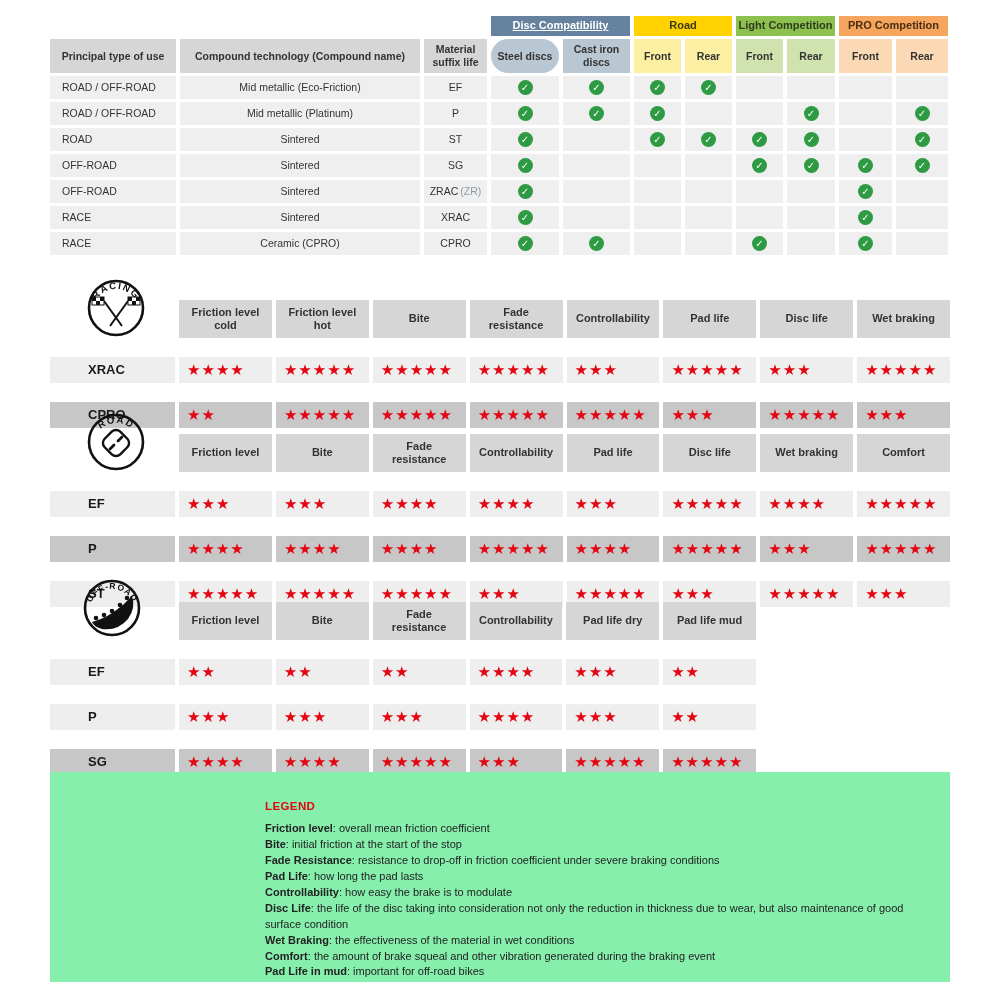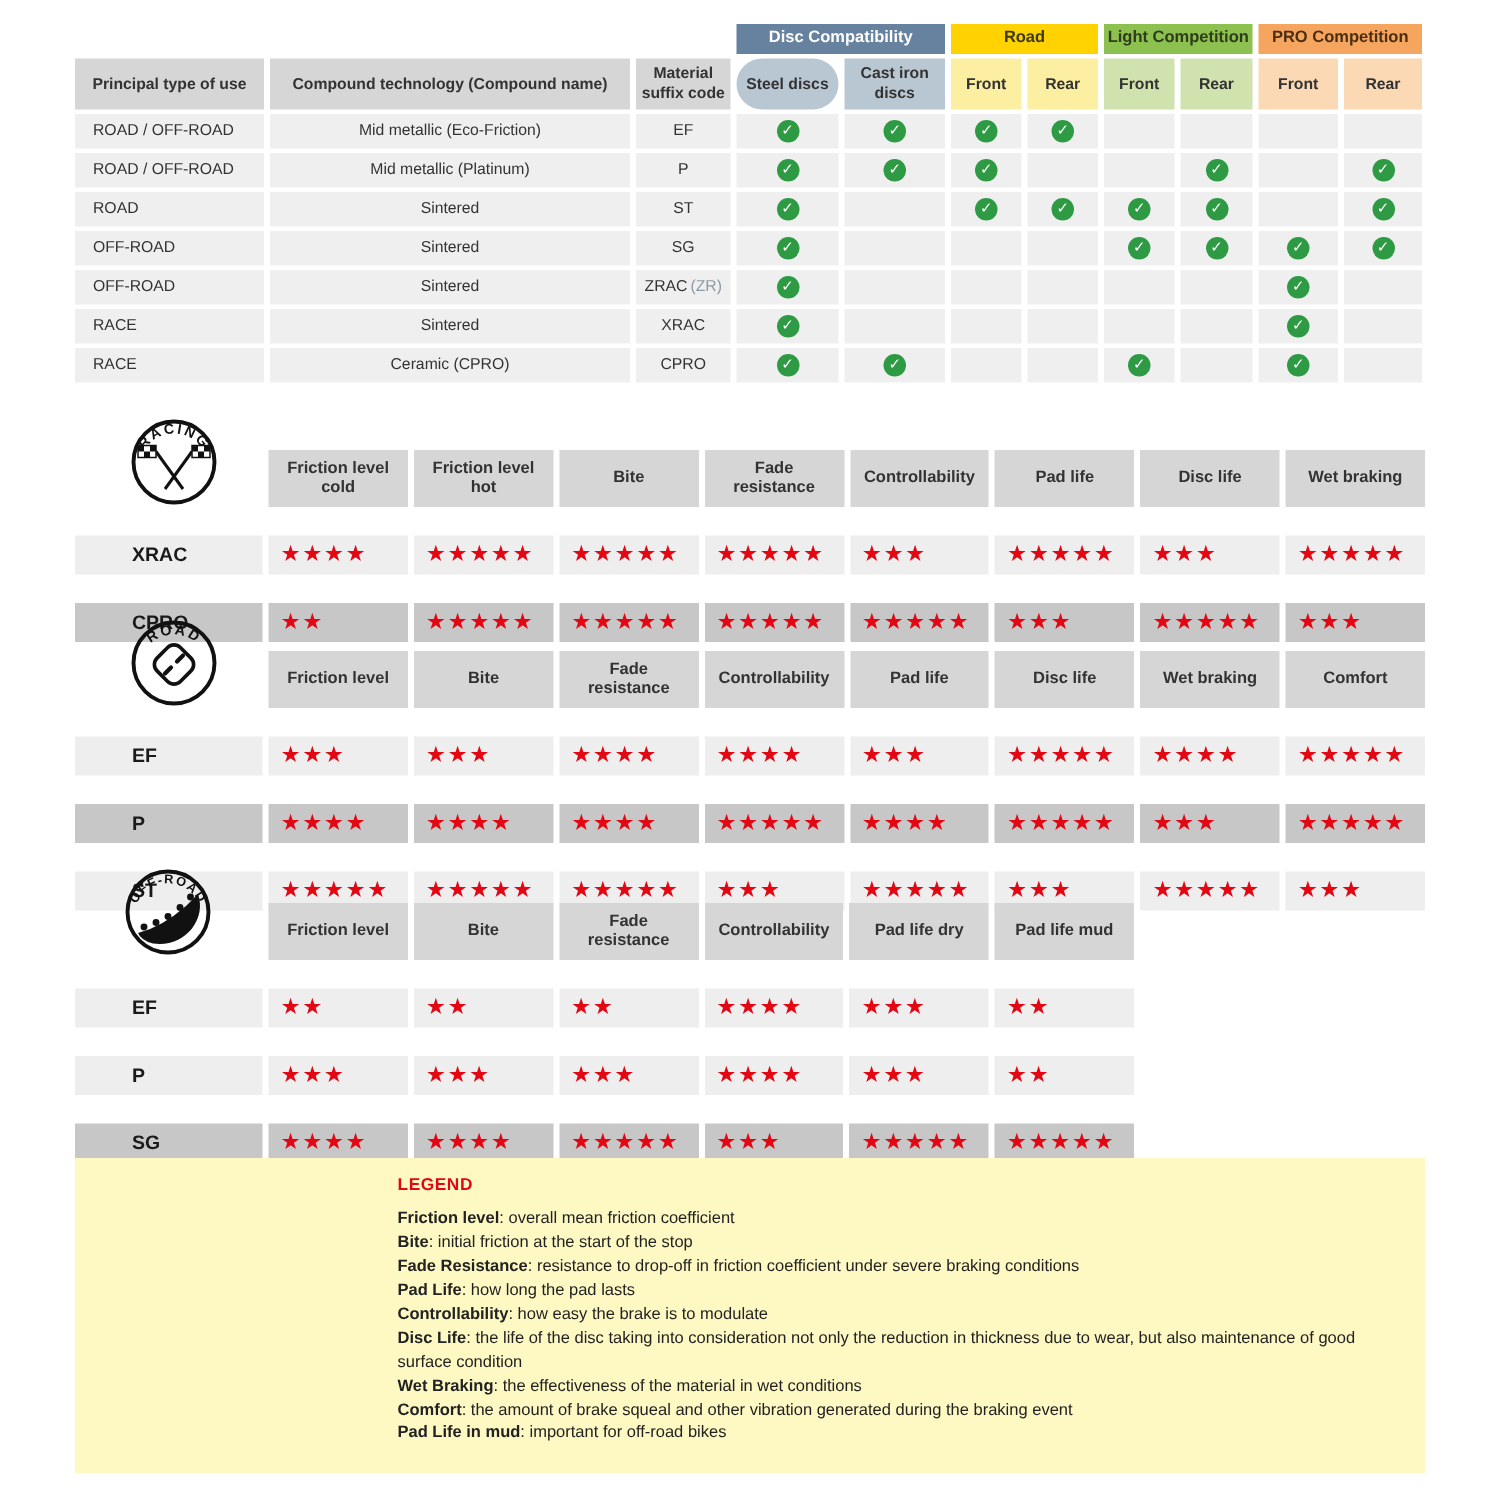--- a/index.html
+++ b/index.html
@@ -36,40 +36,40 @@
     justify-content:flex-start;padding-left:8px;white-space:nowrap}
   .star-grid .dark{background:#c7c7c7}
 
   
   .section-icon{position:absolute}
   #icon-racing{left:84px;top:274px}
   #icon-road{left:84px;top:408px}
   #icon-offroad{left:80px;top:574px}
 
   
-  #legend{position:absolute;left:50px;top:772px;width:900px;height:210px;background:#fef9c3;
-    padding:12px 40px 0 215px;box-sizing:border-box;font-size:11px;color:#222}
+  #legend{position:absolute;left:50px;top:772px;width:900px;height:210px;background:#86efac;
+    padding:28px 40px 0 215px;box-sizing:border-box;font-size:11px;color:#222}
   #legend .title{color:#e30613;font-weight:700;font-size:11.5px;letter-spacing:.4px;margin-bottom:9px}
   .legend-item{line-height:1.45}
   .legend-item b{font-weight:700}
 </style>
 </head>
 <body>
 
 <div id="page">
 
   <div id="compat-grid" class="grid">
       <div class="cell spacer" style="grid-column: 1 / span 3;"></div>
-      <div class="cell group" style="grid-column: 4 / span 2; background: rgb(102, 130, 158); color: rgb(255, 255, 255);">Disc Compatibility</div>
+      <div class="cell group" style="grid-column: 4 / span 2; background: rgb(102, 130, 158); color: rgb(255, 255, 255); text-decoration: underline;">Disc Compatibility</div>
       <div class="cell group" style="grid-column: 6 / span 2; background: rgb(255, 210, 0); color: rgb(61, 58, 16);">Road</div>
       <div class="cell group" style="grid-column: 8 / span 2; background: rgb(140, 192, 79); color: rgb(47, 59, 29);">Light Competition</div>
       <div class="cell group" style="grid-column: 10 / span 2; background: rgb(246, 165, 94); color: rgb(74, 45, 18);">PRO Competition</div>
       <div class="cell hdr">Principal type of use</div>
       <div class="cell hdr">Compound technology (Compound name)</div>
-      <div class="cell hdr">Material suffix code</div>
+      <div class="cell hdr">Material suffix life</div>
       <div class="cell hdr" style="background: rgb(185, 199, 211); border-radius: 17px;">Steel discs</div>
       <div class="cell hdr" style="background: rgb(185, 199, 211);">Cast iron discs</div>
       <div class="cell hdr" style="background: rgb(252, 239, 161);">Front</div>
       <div class="cell hdr" style="background: rgb(252, 239, 161);">Rear</div>
       <div class="cell hdr" style="background: rgb(208, 226, 173);">Front</div>
       <div class="cell hdr" style="background: rgb(208, 226, 173);">Rear</div>
       <div class="cell hdr" style="background: rgb(251, 217, 181);">Front</div>
       <div class="cell hdr" style="background: rgb(251, 217, 181);">Rear</div>
       <div class="cell data use">ROAD / OFF-ROAD</div>
       <div class="cell data comp">Mid metallic (Eco-Friction)</div>

